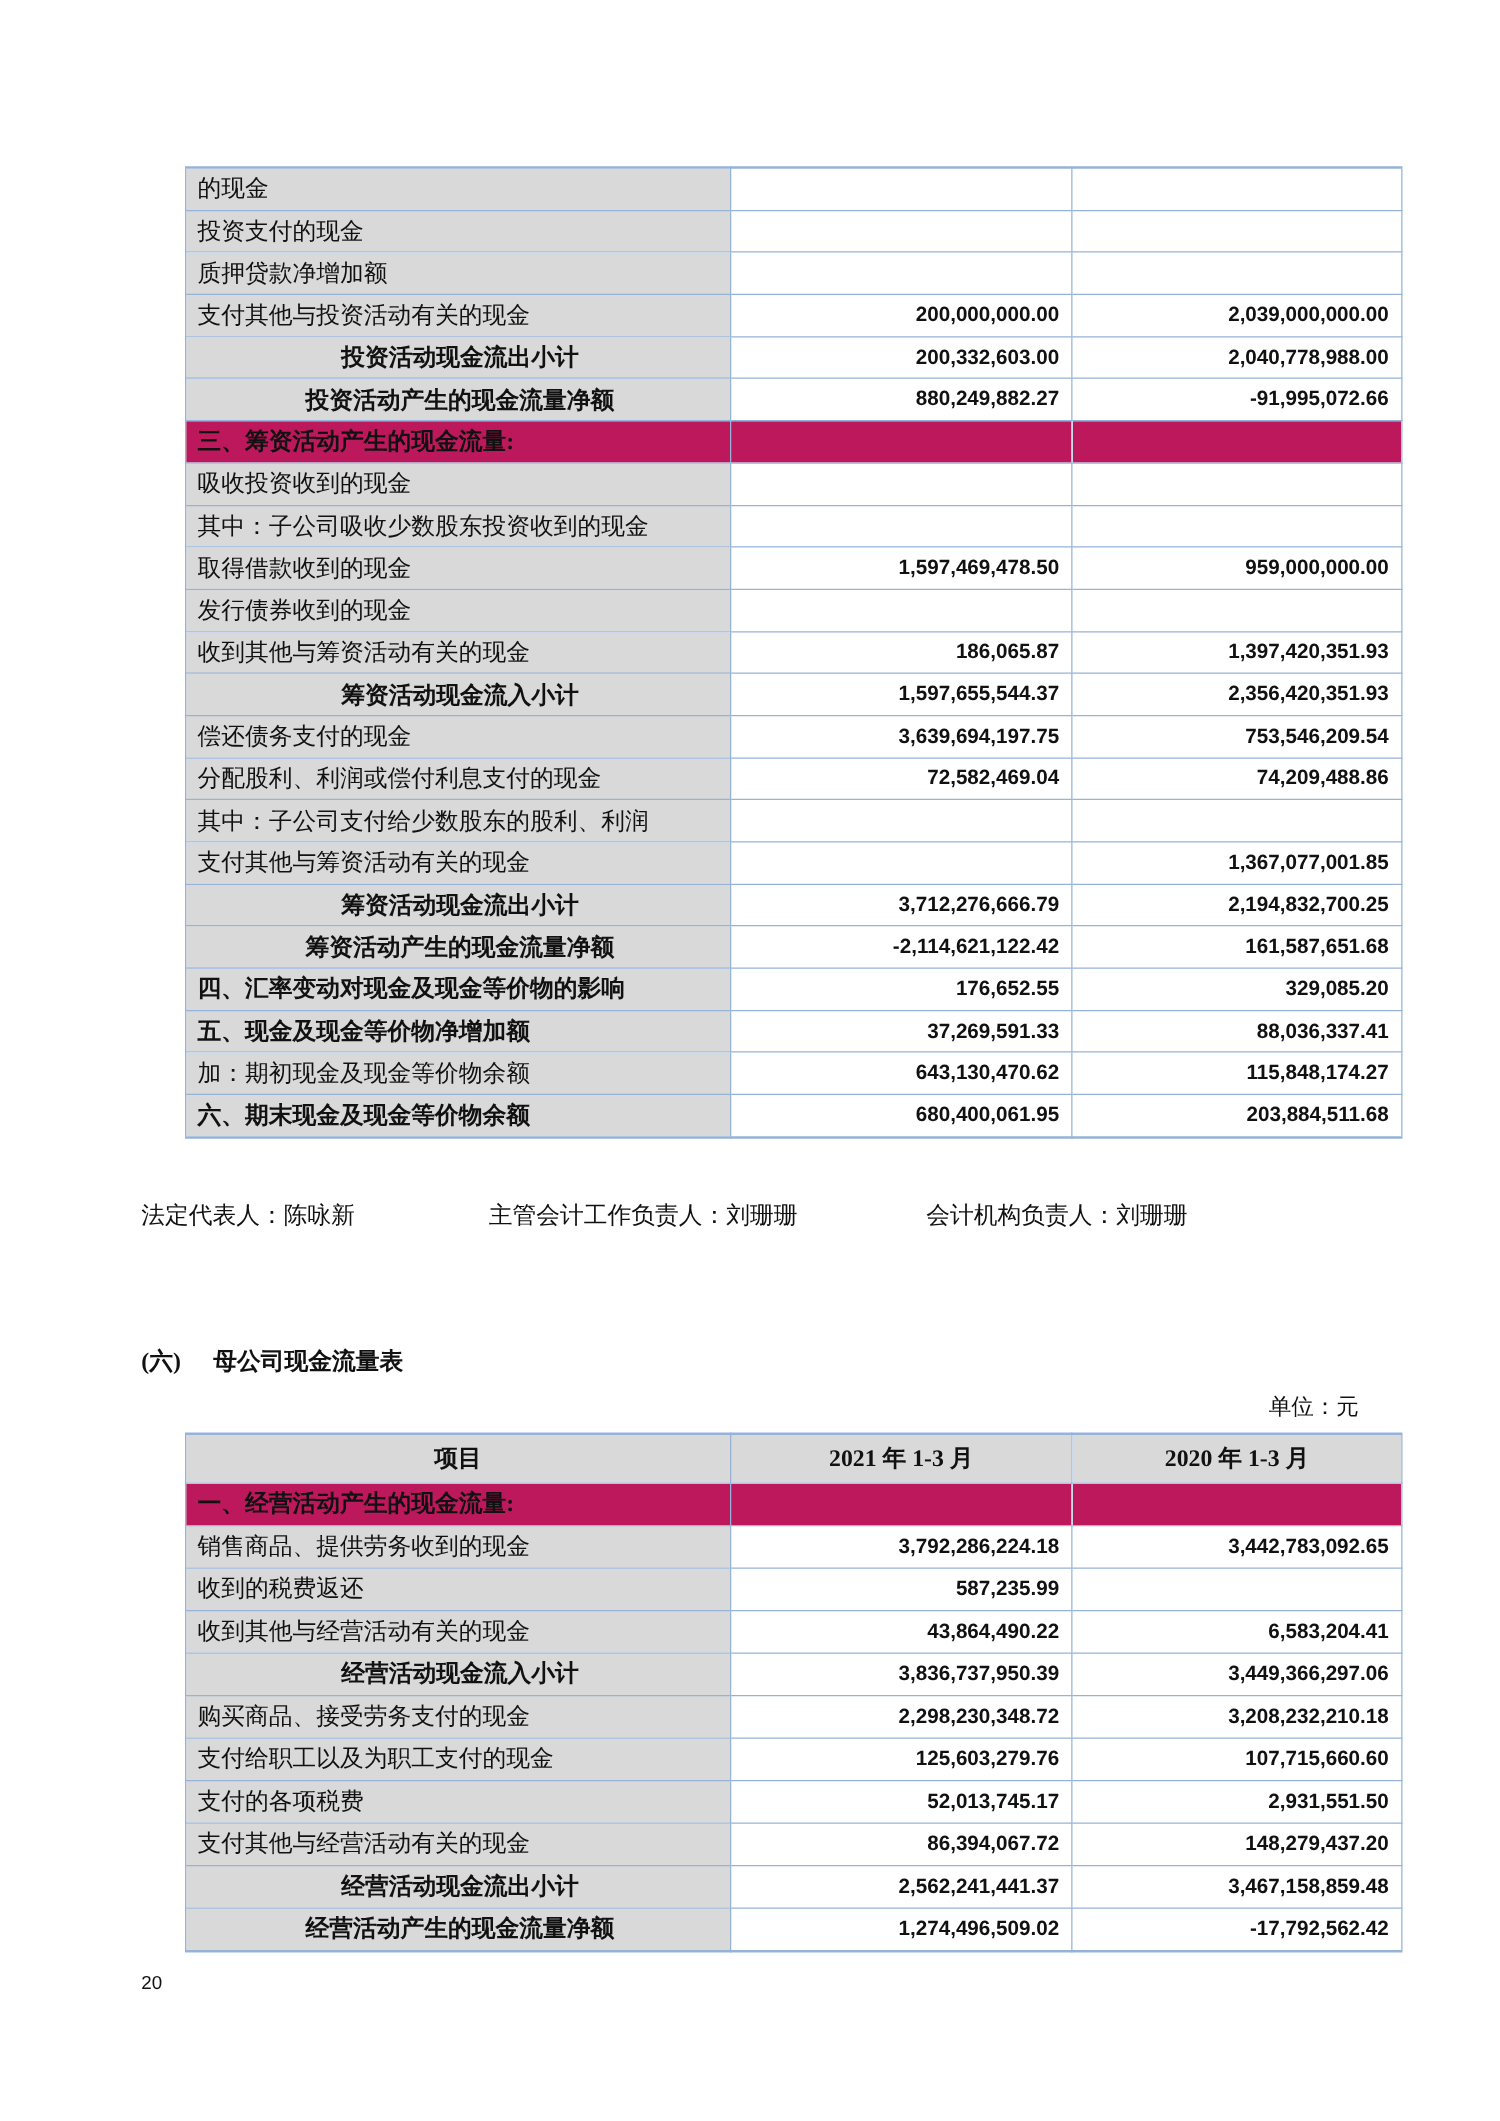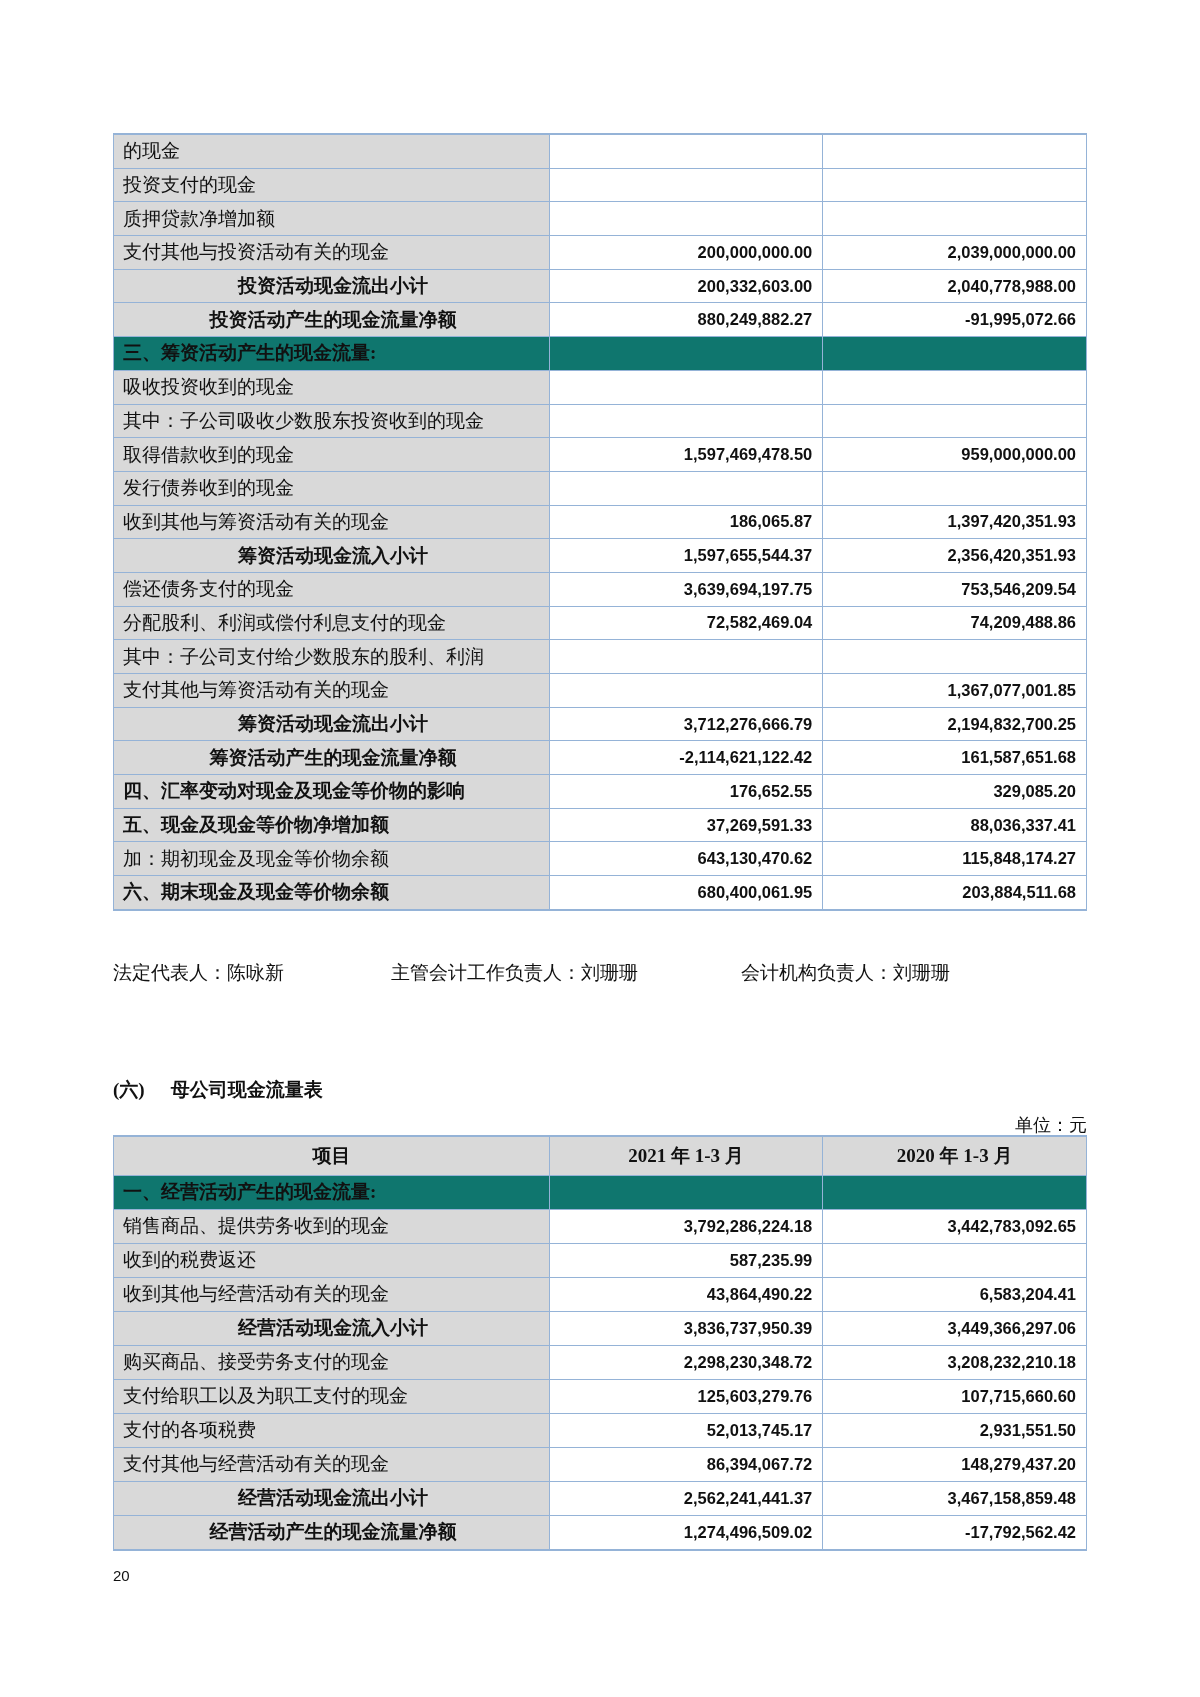--- a/index.html
+++ b/index.html
@@ -16,21 +16,21 @@
   table.fin{
     border-collapse:collapse;
     width:974px;
     table-layout:fixed;
   }
   table.fin td, table.fin th{
     border:1px solid #95b3d7;
     overflow:hidden;
     white-space:nowrap;
   }
-  table.fin{border-top:2px solid #95b3d7;border-bottom:2px solid #95b3d7;}
+  table.fin{border-top:2px solid #95b3d7;border-bottom:2px solid #95b3d7;margin-left:35px;}
   col.c-label{width:44.8%;}
   col.c-v1{width:28.1%;}
   col.c-v2{width:27.1%;}
 
   td.cell-label{
     background:#d9d9d9;
     padding:0 6px 0 9px;
     font-size:19px;
     height:32.7px;
     text-align:left;
@@ -39,21 +39,21 @@
     background:#ffffff;
     text-align:right;
     padding:0 10px 0 4px;
     font-family:"Liberation Sans","DejaVu Sans",sans-serif;
     font-weight:bold;
     font-size:16.5px;
     height:32.7px;
   }
   tr.row-subtotal td.cell-label{text-align:center;font-weight:bold;}
   tr.row-item-bold td.cell-label{font-weight:bold;}
-  tr.row-section td{background:#0f766e;}
+  tr.row-section td{background:#be185d;}
   tr.row-section td.cell-label{font-weight:bold;}
 
   table.fin tr.header-row th{
     background:#d9d9d9;
     font-size:19px;font-weight:bold;
     text-align:center;
     height:36px;
   }
   #table2 td.cell-label, #table2 td.cell-value{height:33px;}
 
@@ -70,21 +70,21 @@
   .section-heading{
     margin-top:94px;
     font-size:19px;
     font-weight:bold;
     line-height:22px;
   }
   .section-heading .heading-title{margin-left:26px;}
 
   .unit-row{
     margin-top:14px;
-    margin-bottom:0;
+    margin-bottom:11px;
     text-align:right;
     font-size:18px;
     line-height:20px;
   }
 
   .page-number{
     margin-top:16px;
     text-align:left;
     font-family:"Liberation Sans","DejaVu Sans",sans-serif;
     font-size:15px;

